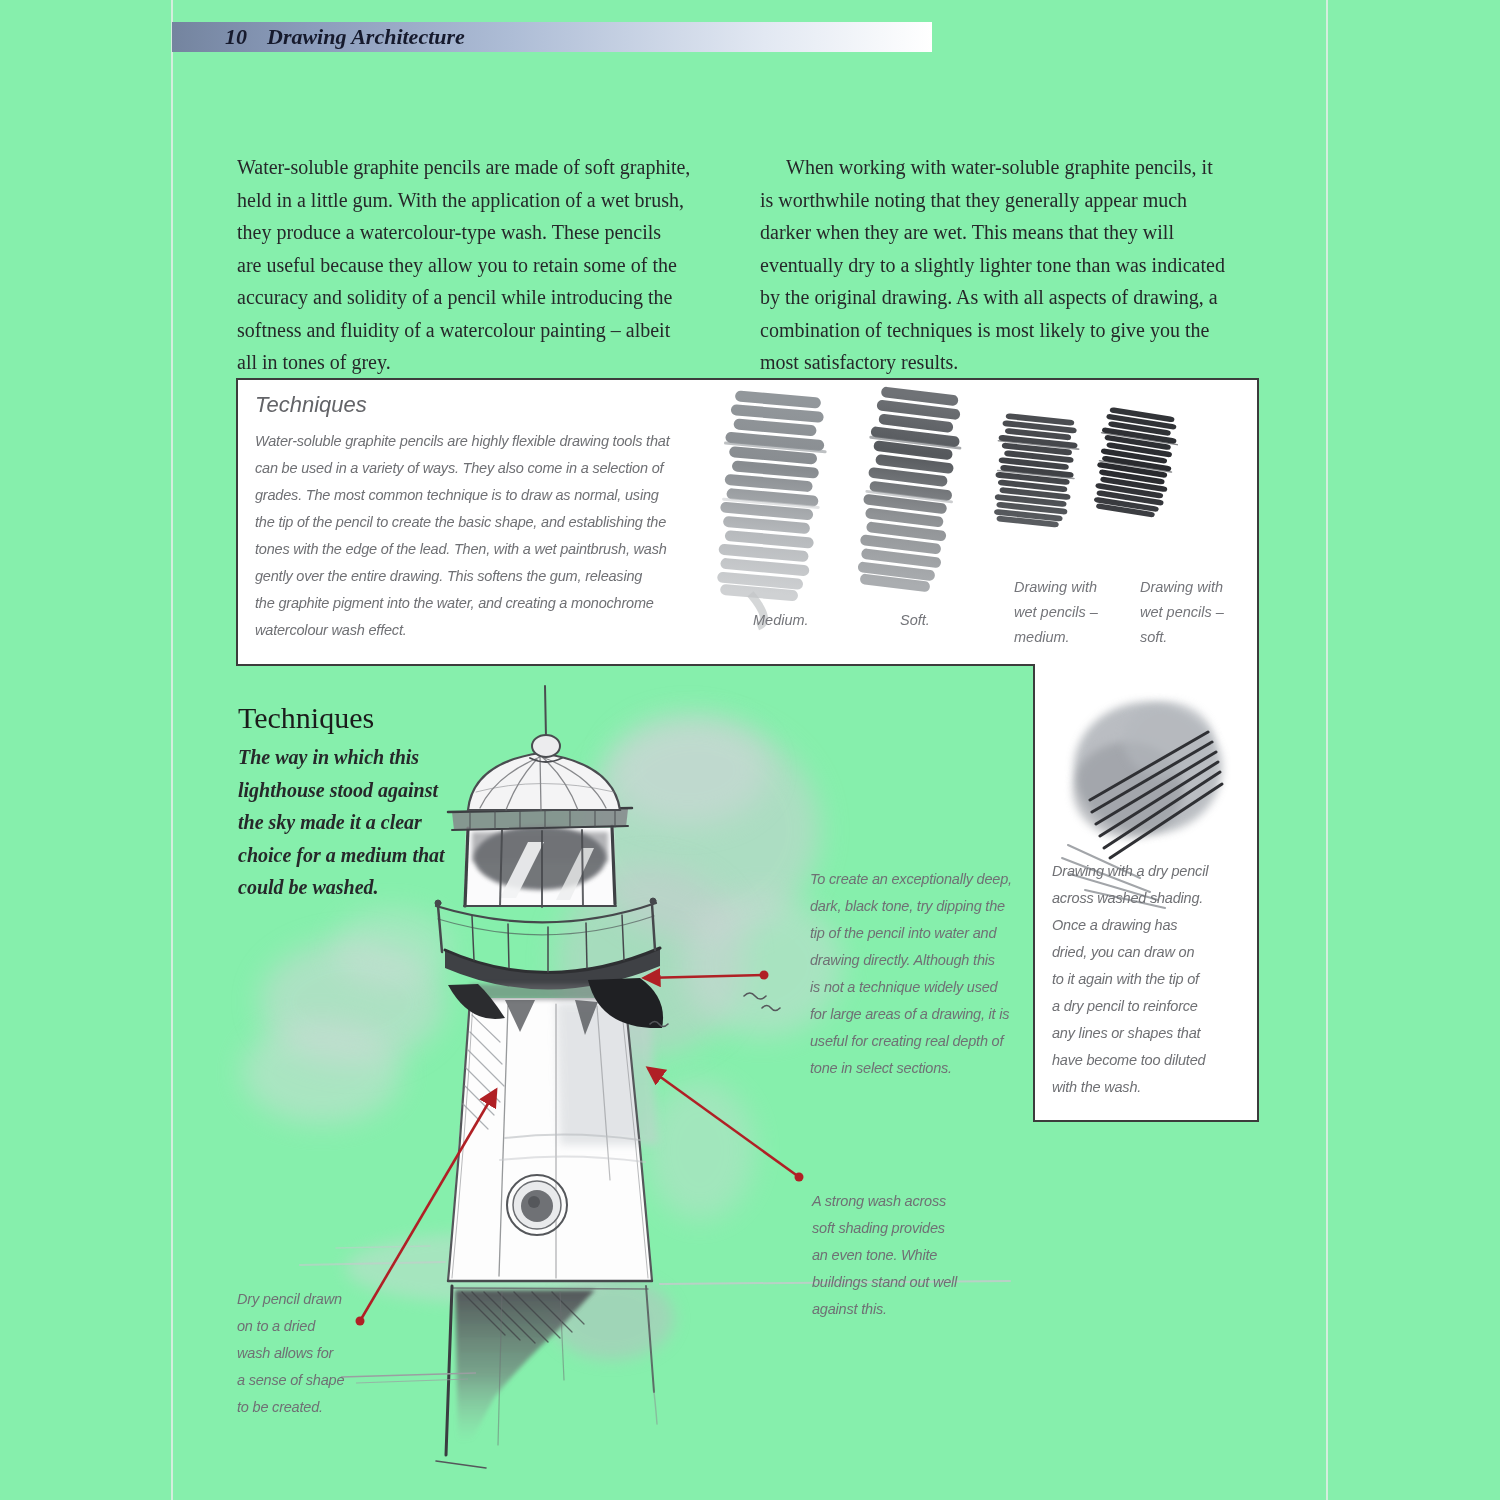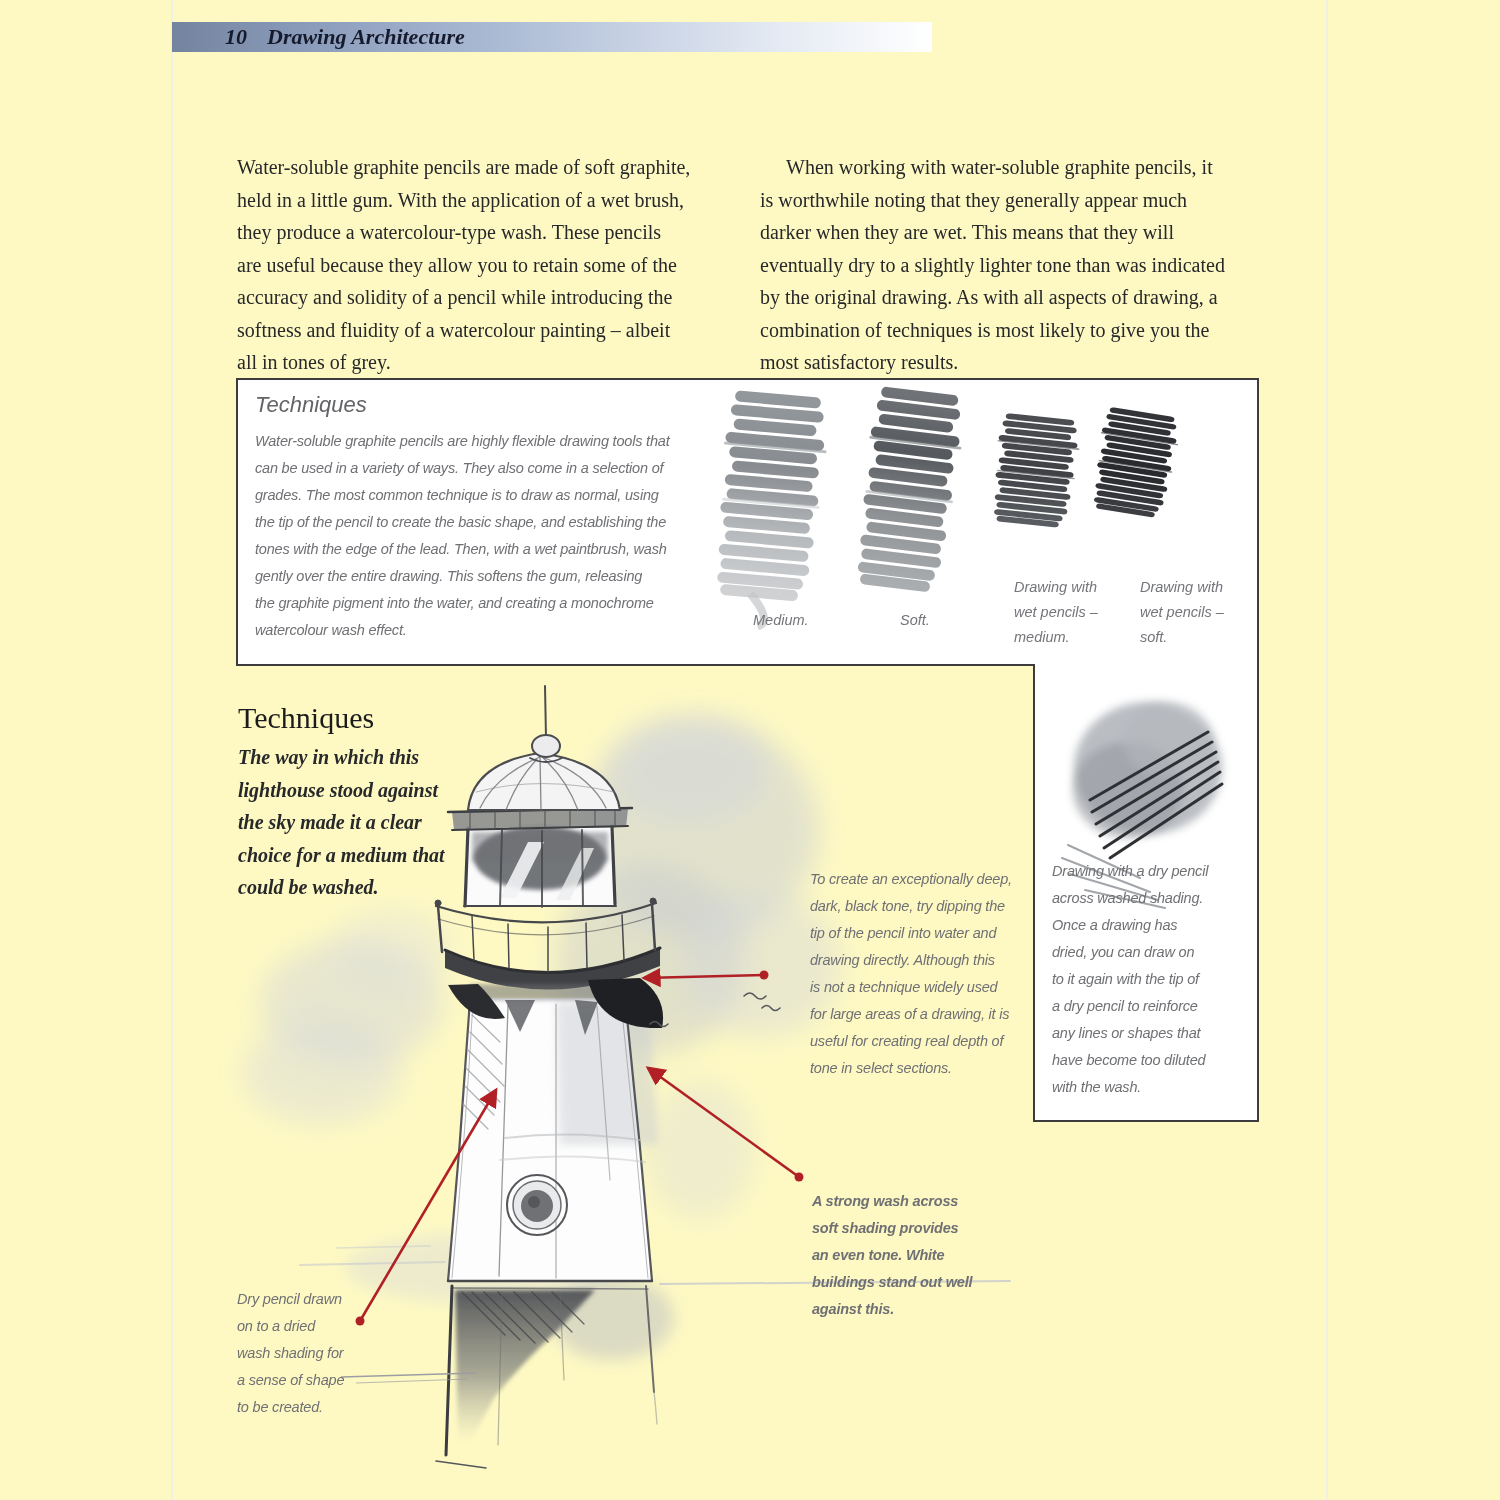--- a/index.html
+++ b/index.html
@@ -1,16 +1,16 @@
 <!DOCTYPE html>
 <html><head>
 <meta charset="utf-8">
 <style>
   html,body{margin:0;padding:0;background:#ffffff;}
-  #canvas{position:relative;width:1500px;height:1500px;background:#fef9c3;overflow:hidden;
+  #canvas{position:relative;width:1500px;height:1500px;background:#86efac;overflow:hidden;
           font-family:"Liberation Serif", serif;color:#222426;}
   .abs{position:absolute;}
   .pre{white-space:pre-line;}
 
   
   #header-bar{left:172px;top:22px;width:760px;height:30px;
     background:linear-gradient(to right,#74849f 0%,#8b9cbb 18%,#aebdd6 45%,#e2e8f2 78%,#ffffff 100%);
     display:flex;align-items:center;}
   #header-bar .num{font:italic bold 22px/30px "Liberation Serif",serif;color:#161a2d;margin-left:53px;}
   #header-bar .ttl{font:italic bold 22px/30px "Liberation Serif",serif;color:#161a2d;margin-left:20px;font-weight:600;}
@@ -31,21 +31,21 @@
   .swatch-label{font:italic 14.5px/25px "Liberation Sans",sans-serif;color:#74757a;}
   #lbl-medium{left:753px;top:608px;}
   #lbl-soft{left:900px;top:608px;}
   #lbl-wet-medium{left:1014px;top:575px;width:125px;}
   #lbl-wet-soft{left:1140px;top:575px;width:120px;}
 
   #lh-title{left:238px;top:700px;font:30px/36px "Liberation Serif",serif;color:#1b1b1b;}
   #lh-intro{left:238px;top:741px;width:225px;font:italic 600 20px/32.5px "Liberation Serif",serif;color:#26282a;}
 
   #anno-deep{left:782px;top:866px;width:245px;margin-left:28px;}
-  #anno-wash{left:812px;top:1188px;width:200px;font-weight:bold;}
+  #anno-wash{left:812px;top:1188px;width:200px;}
   #anno-dry{left:237px;top:1286px;width:170px;}
   #drybox-caption{left:1052px;top:858px;width:200px;}
 
   #art{left:0;top:0;width:1500px;height:1500px;pointer-events:none;}
 </style>
 </head>
 <body>
 
 <div id="canvas">
 
@@ -349,21 +349,21 @@
 for large areas of a drawing, it is
 useful for creating real depth of
 tone in select sections.</div>
   <div id="anno-wash" class="abs hand pre">A strong wash across
 soft shading provides
 an even tone. White
 buildings stand out well
 against this.</div>
   <div id="anno-dry" class="abs hand pre">Dry pencil drawn
 on to a dried
-wash shading for
+wash allows for
 a sense of shape
 to be created.</div>
 
   <div id="drybox-caption" class="abs hand pre">Drawing with a dry pencil
 across washed shading.
 Once a drawing has
 dried, you can draw on
 to it again with the tip of
 a dry pencil to reinforce
 any lines or shapes that

